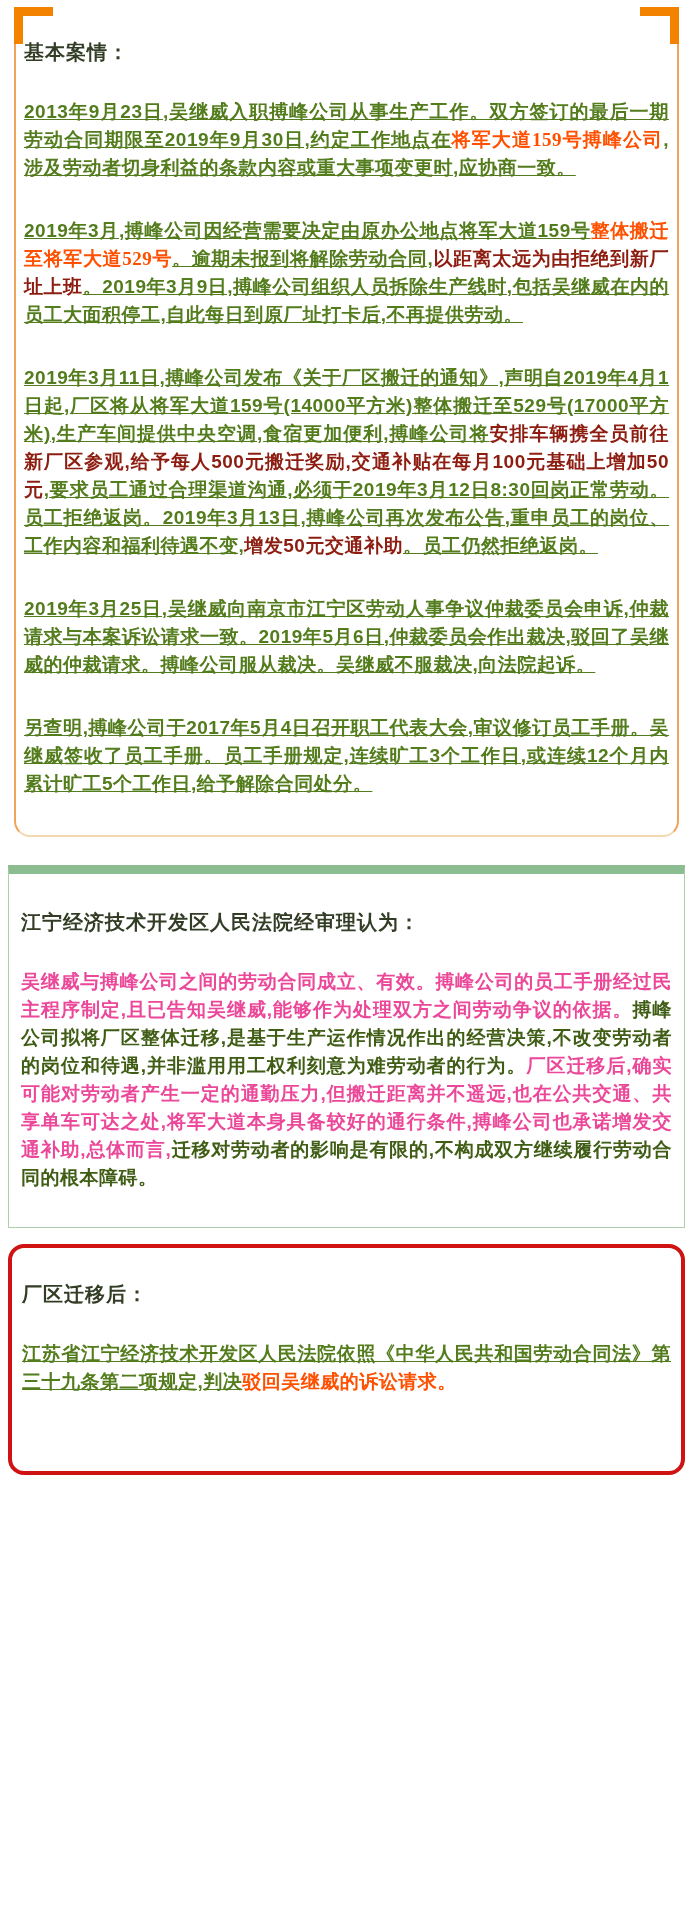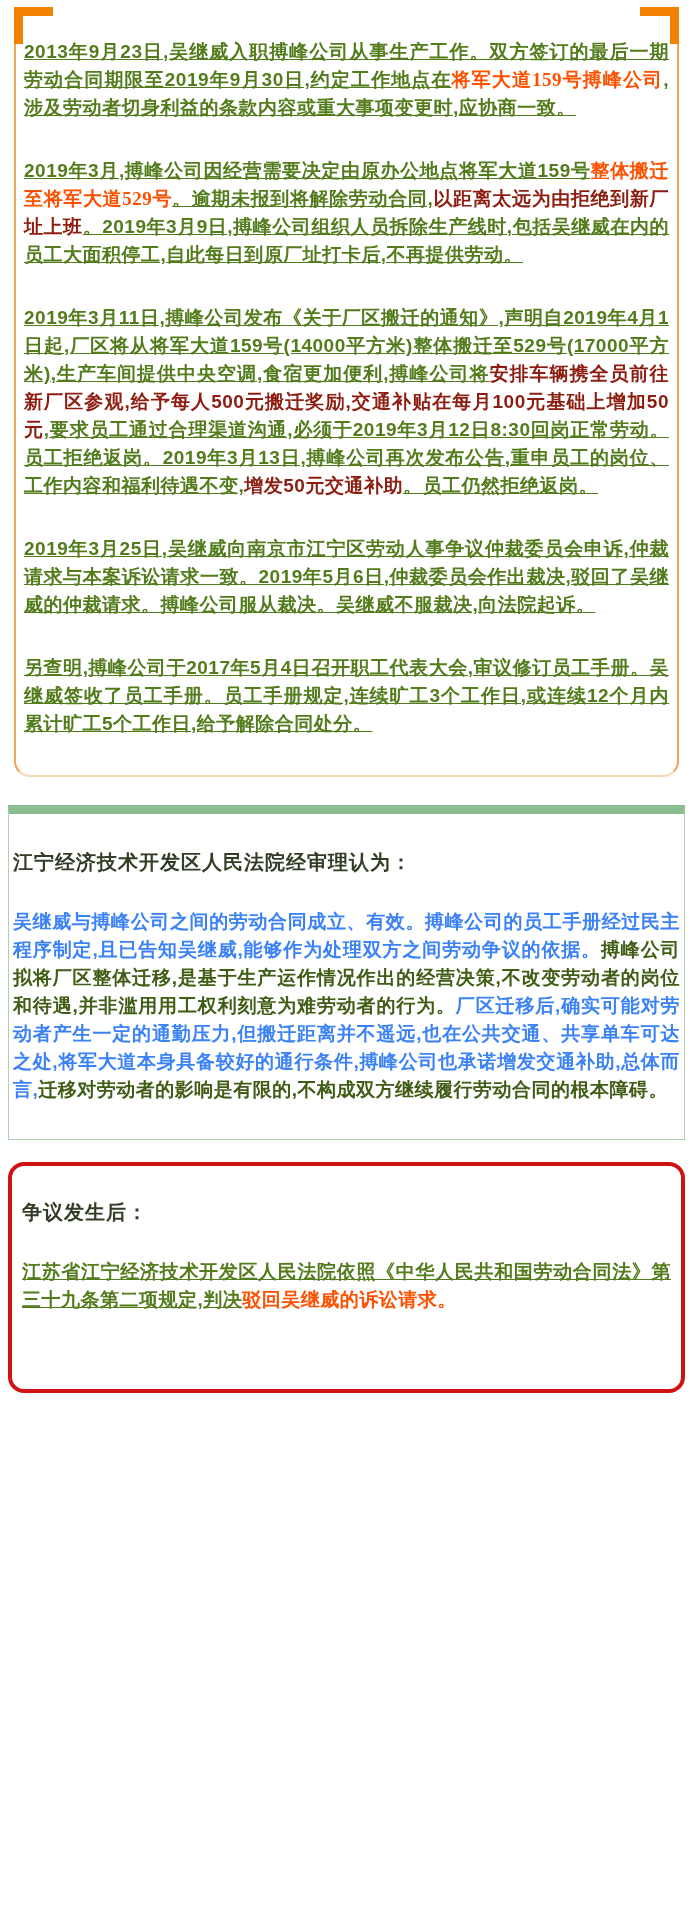--- a/index.html
+++ b/index.html
@@ -21,24 +21,24 @@
     border-bottom:2px solid #f6d9b2;
     border-radius:0 0 16px 16px;
     padding:30px 8px 2px;
   }
   .bracket{position:absolute;width:30px;height:28px;}
   .bracket.tl{top:-1px;left:-2px;border-top:9px solid #f28200;border-left:9px solid #f28200;}
   .bracket.tr{top:-1px;right:-2px;border-top:9px solid #f28200;border-right:9px solid #f28200;}
 
   
   .opinion{
-    margin:0 8px 22px;
+    margin:0 8px 16px;
     border:1px solid #afd0af;
     border-top:9px solid #8cbd90;
-    padding:34px 4px 0;
+    padding:34px 12px 0;
   }
 
   
   .result{
     margin:0 8px 12px;
     border:4px solid #cf1212;
     border-radius:16px;
     padding:32px 10px 40px;
   }
 
@@ -47,46 +47,47 @@
     color:#333d26;letter-spacing:1px;
   }
   .para{
     font-size:19px;line-height:28px;margin:0 0 35px;
     text-align:justify;letter-spacing:0.5px;
   }
   .c-green{color:#537c1c;text-decoration:underline;}
   .c-darkgreen{color:#405d15;}
   .c-orange{color:#ff5000;font-family:Liberation Serif, serif;}
   .c-maroon{color:#8d1d10;}
-  .c-gold{color:#3b82f6;}
+  .c-gold{color:#ec4899;}
 </style>
 </head>
 <body>
 
 <div class="page">
 
   <section class="box facts">
     <div class="bracket tl"></div>
     <div class="bracket tr"></div>
+    <h2 class="sec-title">基本案情：</h2>
     <div class="paras">
         <p class="para"><span class="c-green">2013年9月23日,吴继威入职搏峰公司从事生产工作。双方签订的最后一期劳动合同期限至2019年9月30日,约定工作地点在</span><span class="c-orange">将军大道159号搏峰公司</span><span class="c-green">,涉及劳动者切身利益的条款内容或重大事项变更时,应协商一致。</span></p>
         <p class="para"><span class="c-green">2019年3月,搏峰公司因经营需要决定由原办公地点将军大道159号</span><span class="c-orange">整体搬迁至将军大道529号</span><span class="c-green">。逾期未报到将解除劳动合同,</span><span class="c-maroon">以距离太远为由拒绝到新厂址上班</span><span class="c-green">。2019年3月9日,搏峰公司组织人员拆除生产线时,包括吴继威在内的员工大面积停工,自此每日到原厂址打卡后,不再提供劳动。</span></p>
         <p class="para"><span class="c-green">2019年3月11日,搏峰公司发布《关于厂区搬迁的通知》,声明自2019年4月1日起,厂区将从将军大道159号(14000平方米)整体搬迁至529号(17000平方米),生产车间提供中央空调,食宿更加便利,搏峰公司将</span><span class="c-maroon">安排车辆携全员前往新厂区参观,给予每人500元搬迁奖励,交通补贴在每月100元基础上增加50元</span><span class="c-green">,要求员工通过合理渠道沟通,必须于2019年3月12日8:30回岗正常劳动。员工拒绝返岗。2019年3月13日,搏峰公司再次发布公告,重申员工的岗位、工作内容和福利待遇不变,</span><span class="c-maroon">增发50元交通补助</span><span class="c-green">。员工仍然拒绝返岗。</span></p>
         <p class="para"><span class="c-green">2019年3月25日,吴继威向南京市江宁区劳动人事争议仲裁委员会申诉,仲裁请求与本案诉讼请求一致。2019年5月6日,仲裁委员会作出裁决,驳回了吴继威的仲裁请求。搏峰公司服从裁决。吴继威不服裁决,向法院起诉。</span></p>
         <p class="para"><span class="c-green">另查明,搏峰公司于2017年5月4日召开职工代表大会,审议修订员工手册。吴继威签收了员工手册。员工手册规定,连续旷工3个工作日,或连续12个月内累计旷工5个工作日,给予解除合同处分。</span></p>
       </div>
   </section>
 
   <section class="box opinion">
     <h2 class="sec-title">江宁经济技术开发区人民法院经审理认为：</h2>
     <div class="paras">
         <p class="para"><span class="c-gold">吴继威与搏峰公司之间的劳动合同成立、有效。搏峰公司的员工手册经过民主程序制定,且已告知吴继威,能够作为处理双方之间劳动争议的依据。</span><span class="c-darkgreen">搏峰公司拟将厂区整体迁移,是基于生产运作情况作出的经营决策,不改变劳动者的岗位和待遇,并非滥用用工权利刻意为难劳动者的行为。</span><span class="c-gold">厂区迁移后,确实可能对劳动者产生一定的通勤压力,但搬迁距离并不遥远,也在公共交通、共享单车可达之处,将军大道本身具备较好的通行条件,搏峰公司也承诺增发交通补助,总体而言,</span><span class="c-darkgreen">迁移对劳动者的影响是有限的,不构成双方继续履行劳动合同的根本障碍。</span></p>
       </div>
   </section>
 
   <section class="box result">
-    <h2 class="sec-title">争议发生后：</h2>
+    <h2 class="sec-title">厂区迁移后：</h2>
     <div class="paras">
         <p class="para"><span class="c-green">江苏省江宁经济技术开发区人民法院依照《中华人民共和国劳动合同法》第三十九条第二项规定,判决</span><span class="c-orange">驳回吴继威的诉讼请求。</span></p>
       </div>
   </section>
 
 </div>
 
 </body></html>

